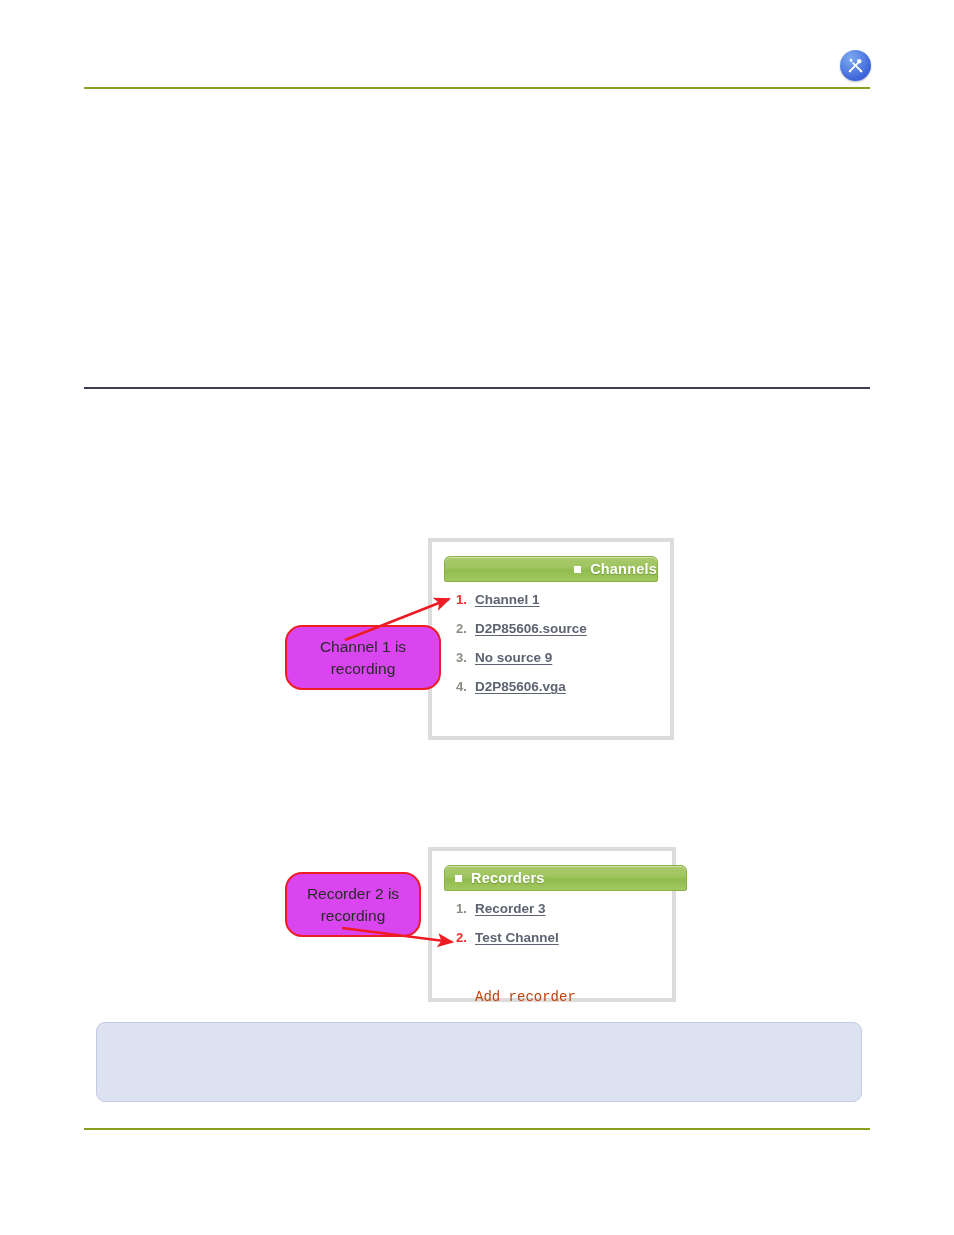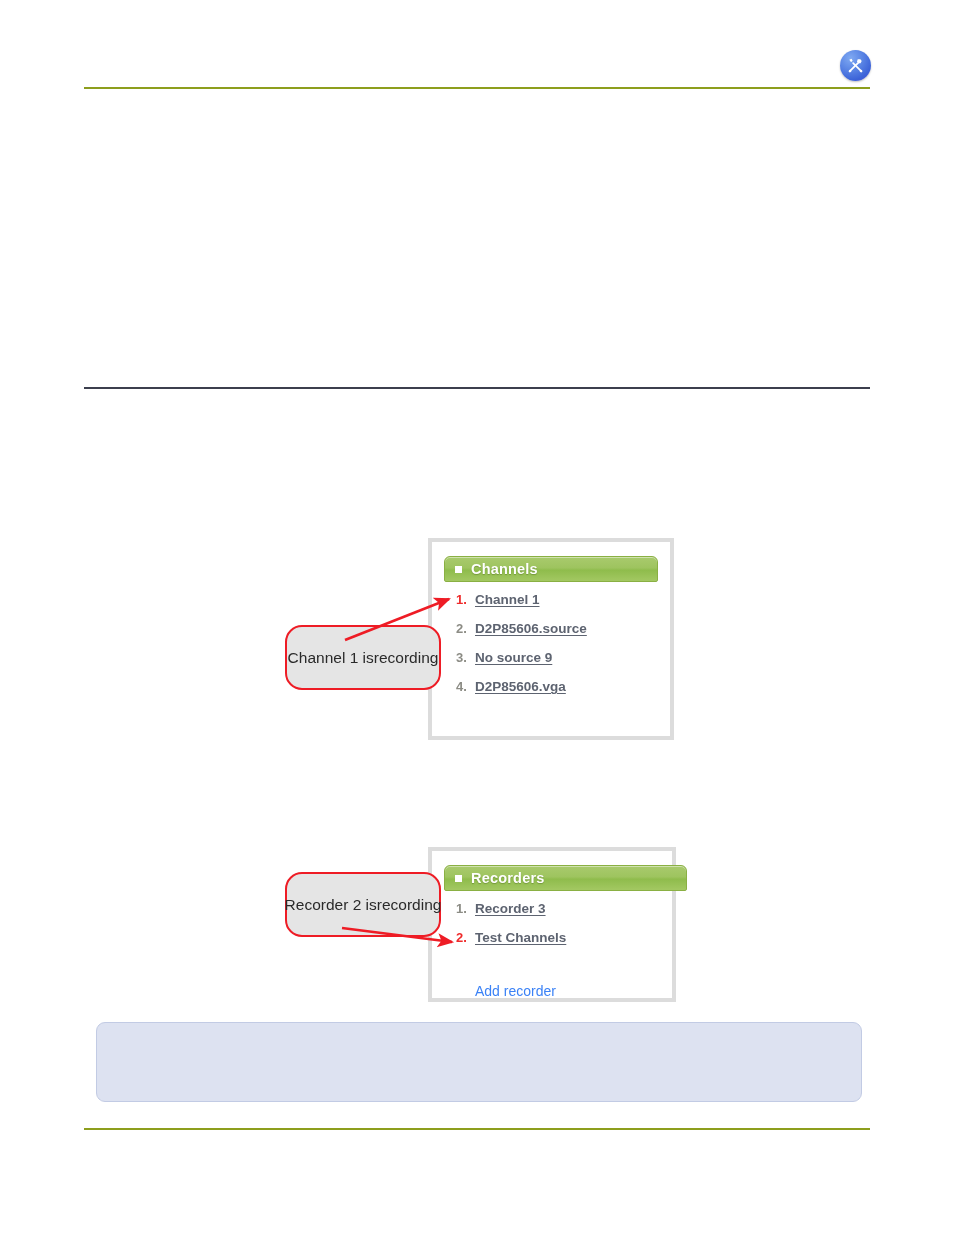--- a/index.html
+++ b/index.html
@@ -100,21 +100,21 @@
     height: 26px;
     border-radius: 6px 6px 2px 2px;
     background: linear-gradient(to bottom, #a9ca6d 0%, #9ec45f 45%, #8fbc4c 55%, #a3c862 100%);
     border: 1px solid #8ab043;
     box-sizing: border-box;
     display: flex;
     align-items: center;
     padding-left: 10px;
     box-shadow: inset 0 1px 0 rgba(255,255,255,0.45);
   }
-  #channels-widget .widget-header { width: 214px; }
+  #channels-widget .widget-header { width: 214px; justify-content: flex-end; }
   #recorders-widget .widget-header { width: 243px; }
 
   .header-bullet {
     width: 7px;
     height: 7px;
     background: #ffffff;
     margin-right: 9px;
     flex: 0 0 auto;
   }
   .header-title {
@@ -151,57 +151,58 @@
   .row-link {
     font-size: 13.5px;
     font-weight: bold;
     color: #5d6370;
     text-decoration: underline;
     text-underline-offset: 2px;
     text-align: center;
   }
   .add-link {
     display: block;
-    margin-top: 16px;
+    margin-top: 22px;
     margin-left: 19px;
     font-size: 14px;
-    color: #3b82f6;
+    color: #c2410c;
     text-decoration: none;
     white-space: nowrap;
+    font-family: Liberation Mono, monospace;
   }
 
   
   .callout {
     position: absolute;
     border: 2.5px solid #ee1c25;
     border-radius: 17px;
-    background: #e5e5e5;
+    background: #d946ef;
     display: flex;
-    flex-direction: row;
+    flex-direction: column;
     align-items: center;
     justify-content: center;
     box-sizing: border-box;
     z-index: 4;
   }
   .callout span {
     font-size: 15.5px;
     color: #2a2a2a;
     line-height: 1.42;
     white-space: nowrap;
   }
   #callout-channel {
     left: 285px;
     top: 625px;
     width: 156px;
     height: 65px;
   }
   #callout-recorder {
     left: 285px;
     top: 872px;
-    width: 156px;
+    width: 136px;
     height: 65px;
   }
 
   .arrow-layer {
     position: absolute;
     left: 0;
     top: 0;
     width: 954px;
     height: 1235px;
     pointer-events: none;
@@ -264,21 +265,21 @@
       <span class="header-bullet"></span>
       <span class="header-title">Recorders</span>
     </div>
     <ul class="widget-list">
       <li class="list-row">
         <span class="row-num">1.</span>
         <a href="#" class="row-link">Recorder 3</a>
       </li>
       <li class="list-row">
         <span class="row-num is-recording">2.</span>
-        <a href="#" class="row-link">Test Channels</a>
+        <a href="#" class="row-link">Test Channel</a>
       </li>
     </ul>
     <a href="#" class="add-link" style="position:absolute; left:24px; top:116px;">Add recorder</a>
   </div>
 
   <div class="callout" id="callout-channel">
     <span>Channel 1 is</span>
     <span>recording</span>
   </div>
 

